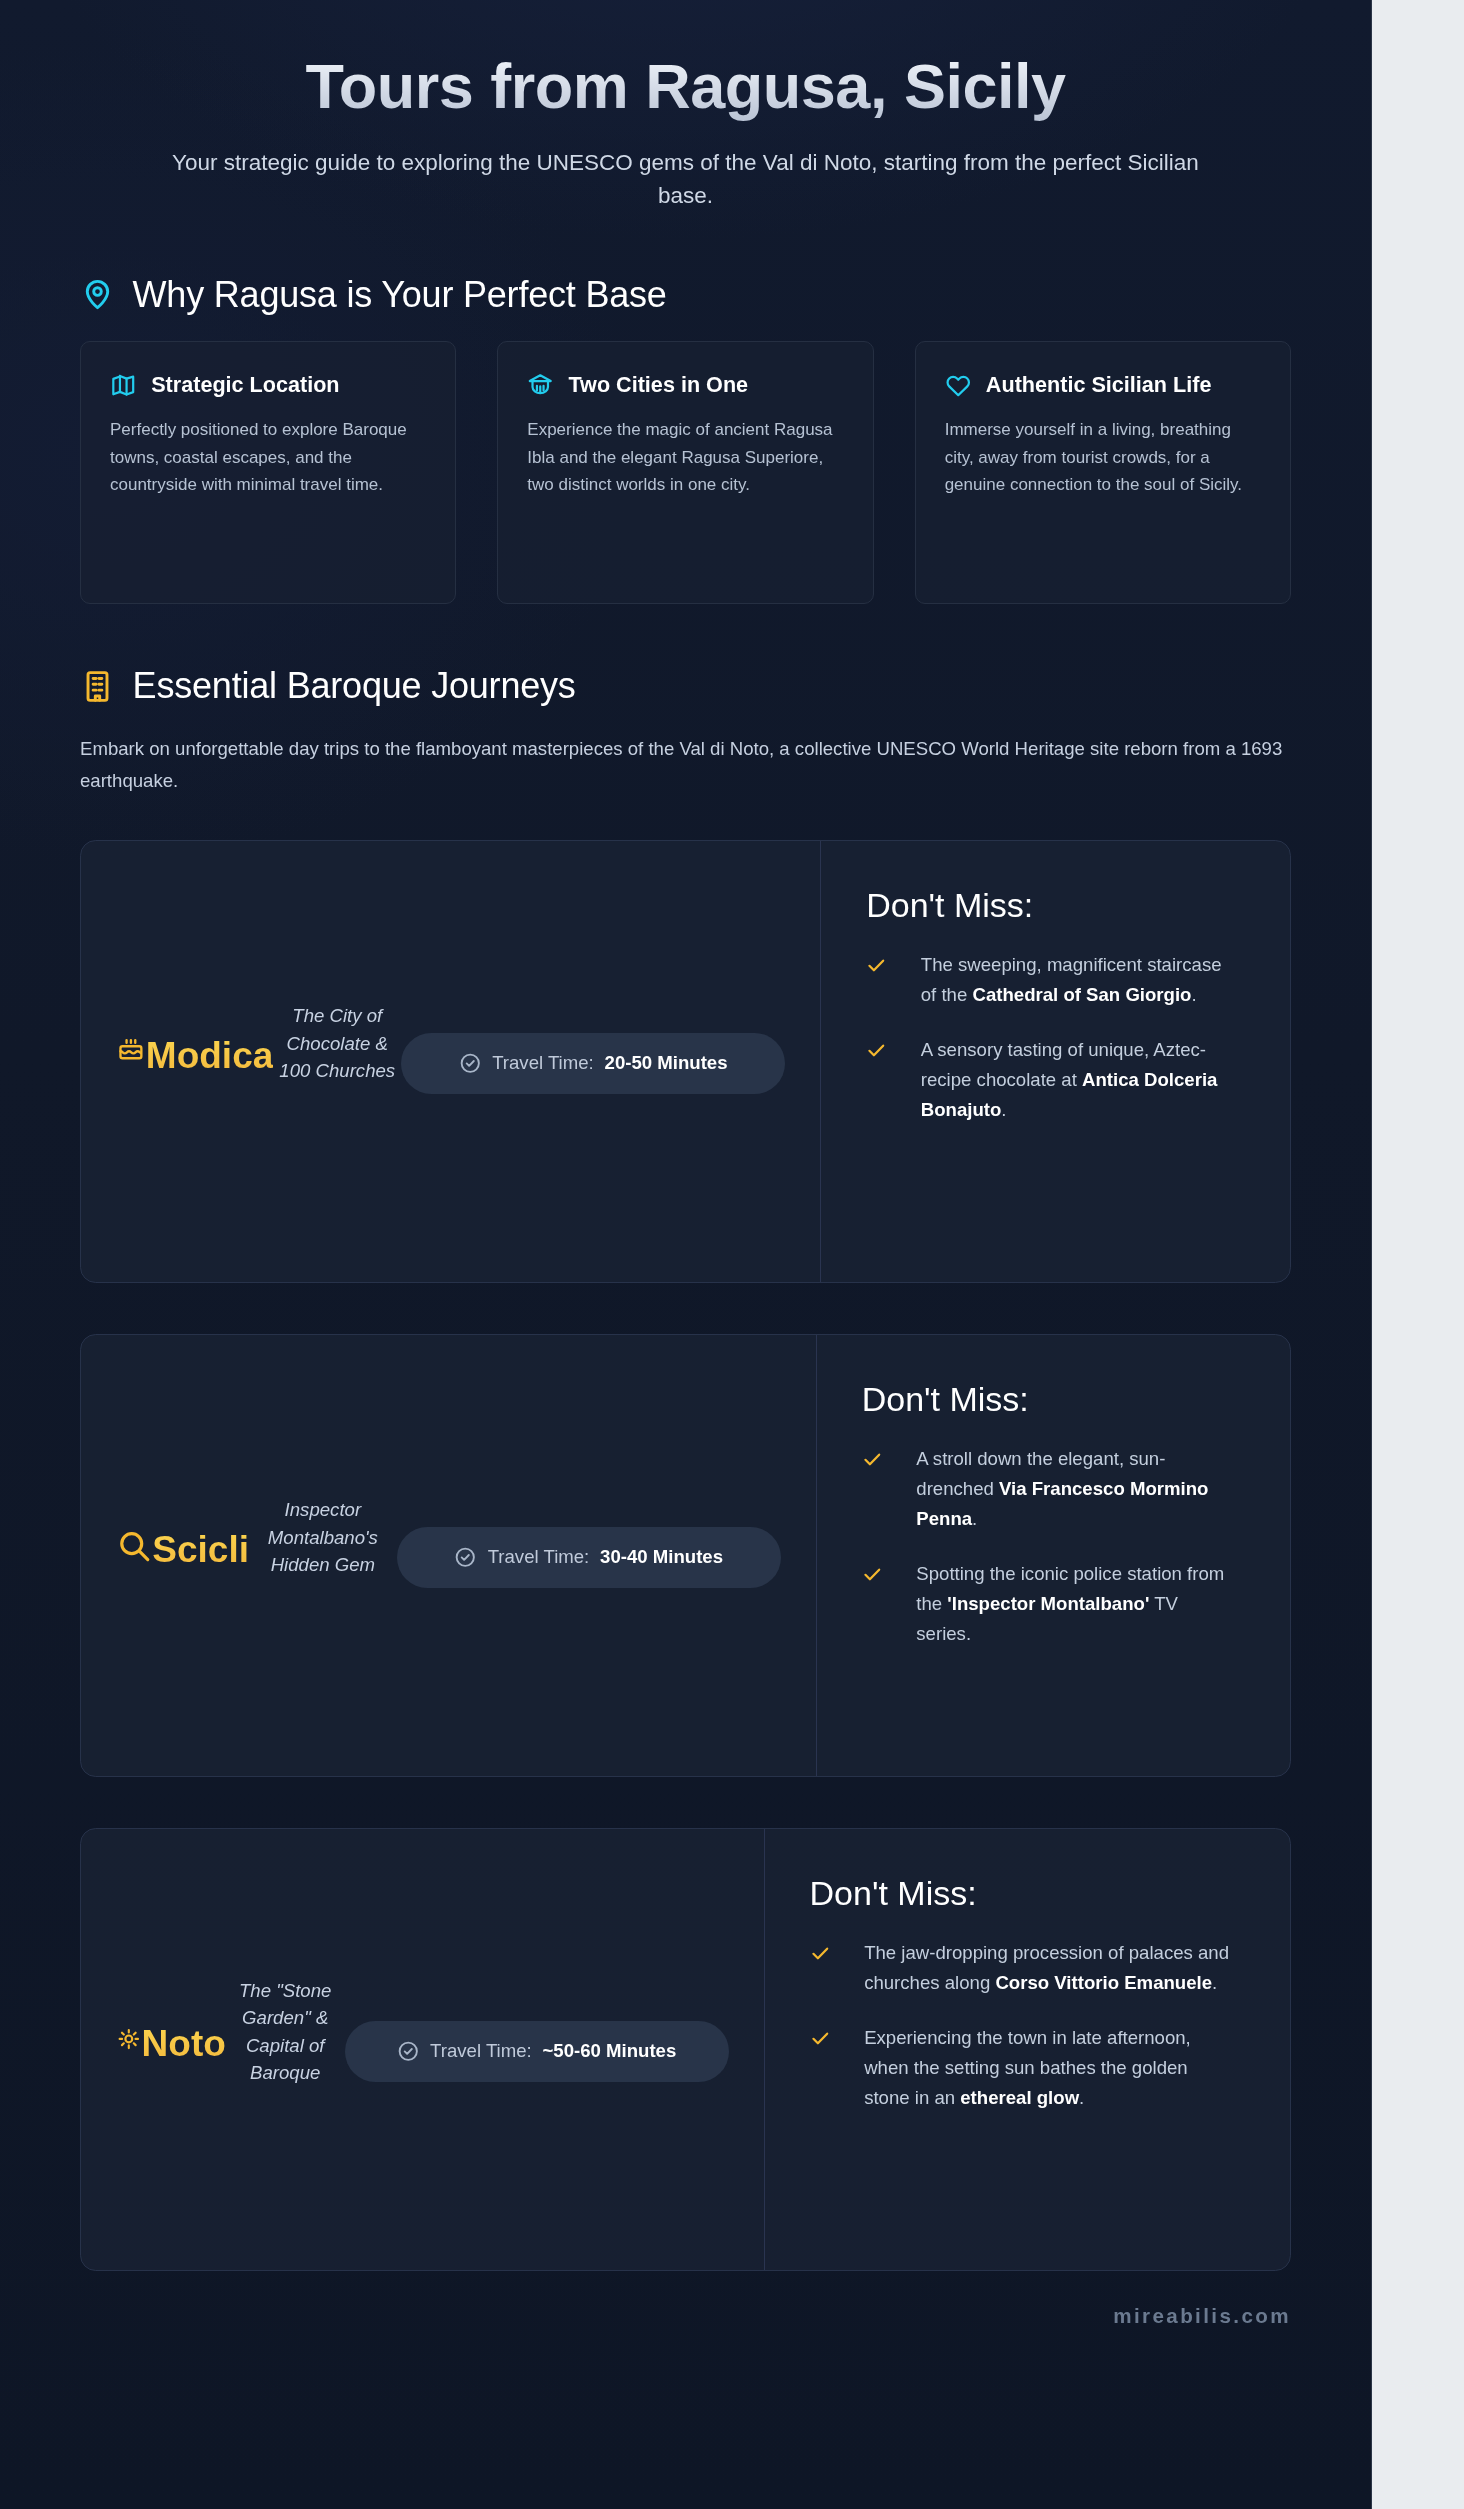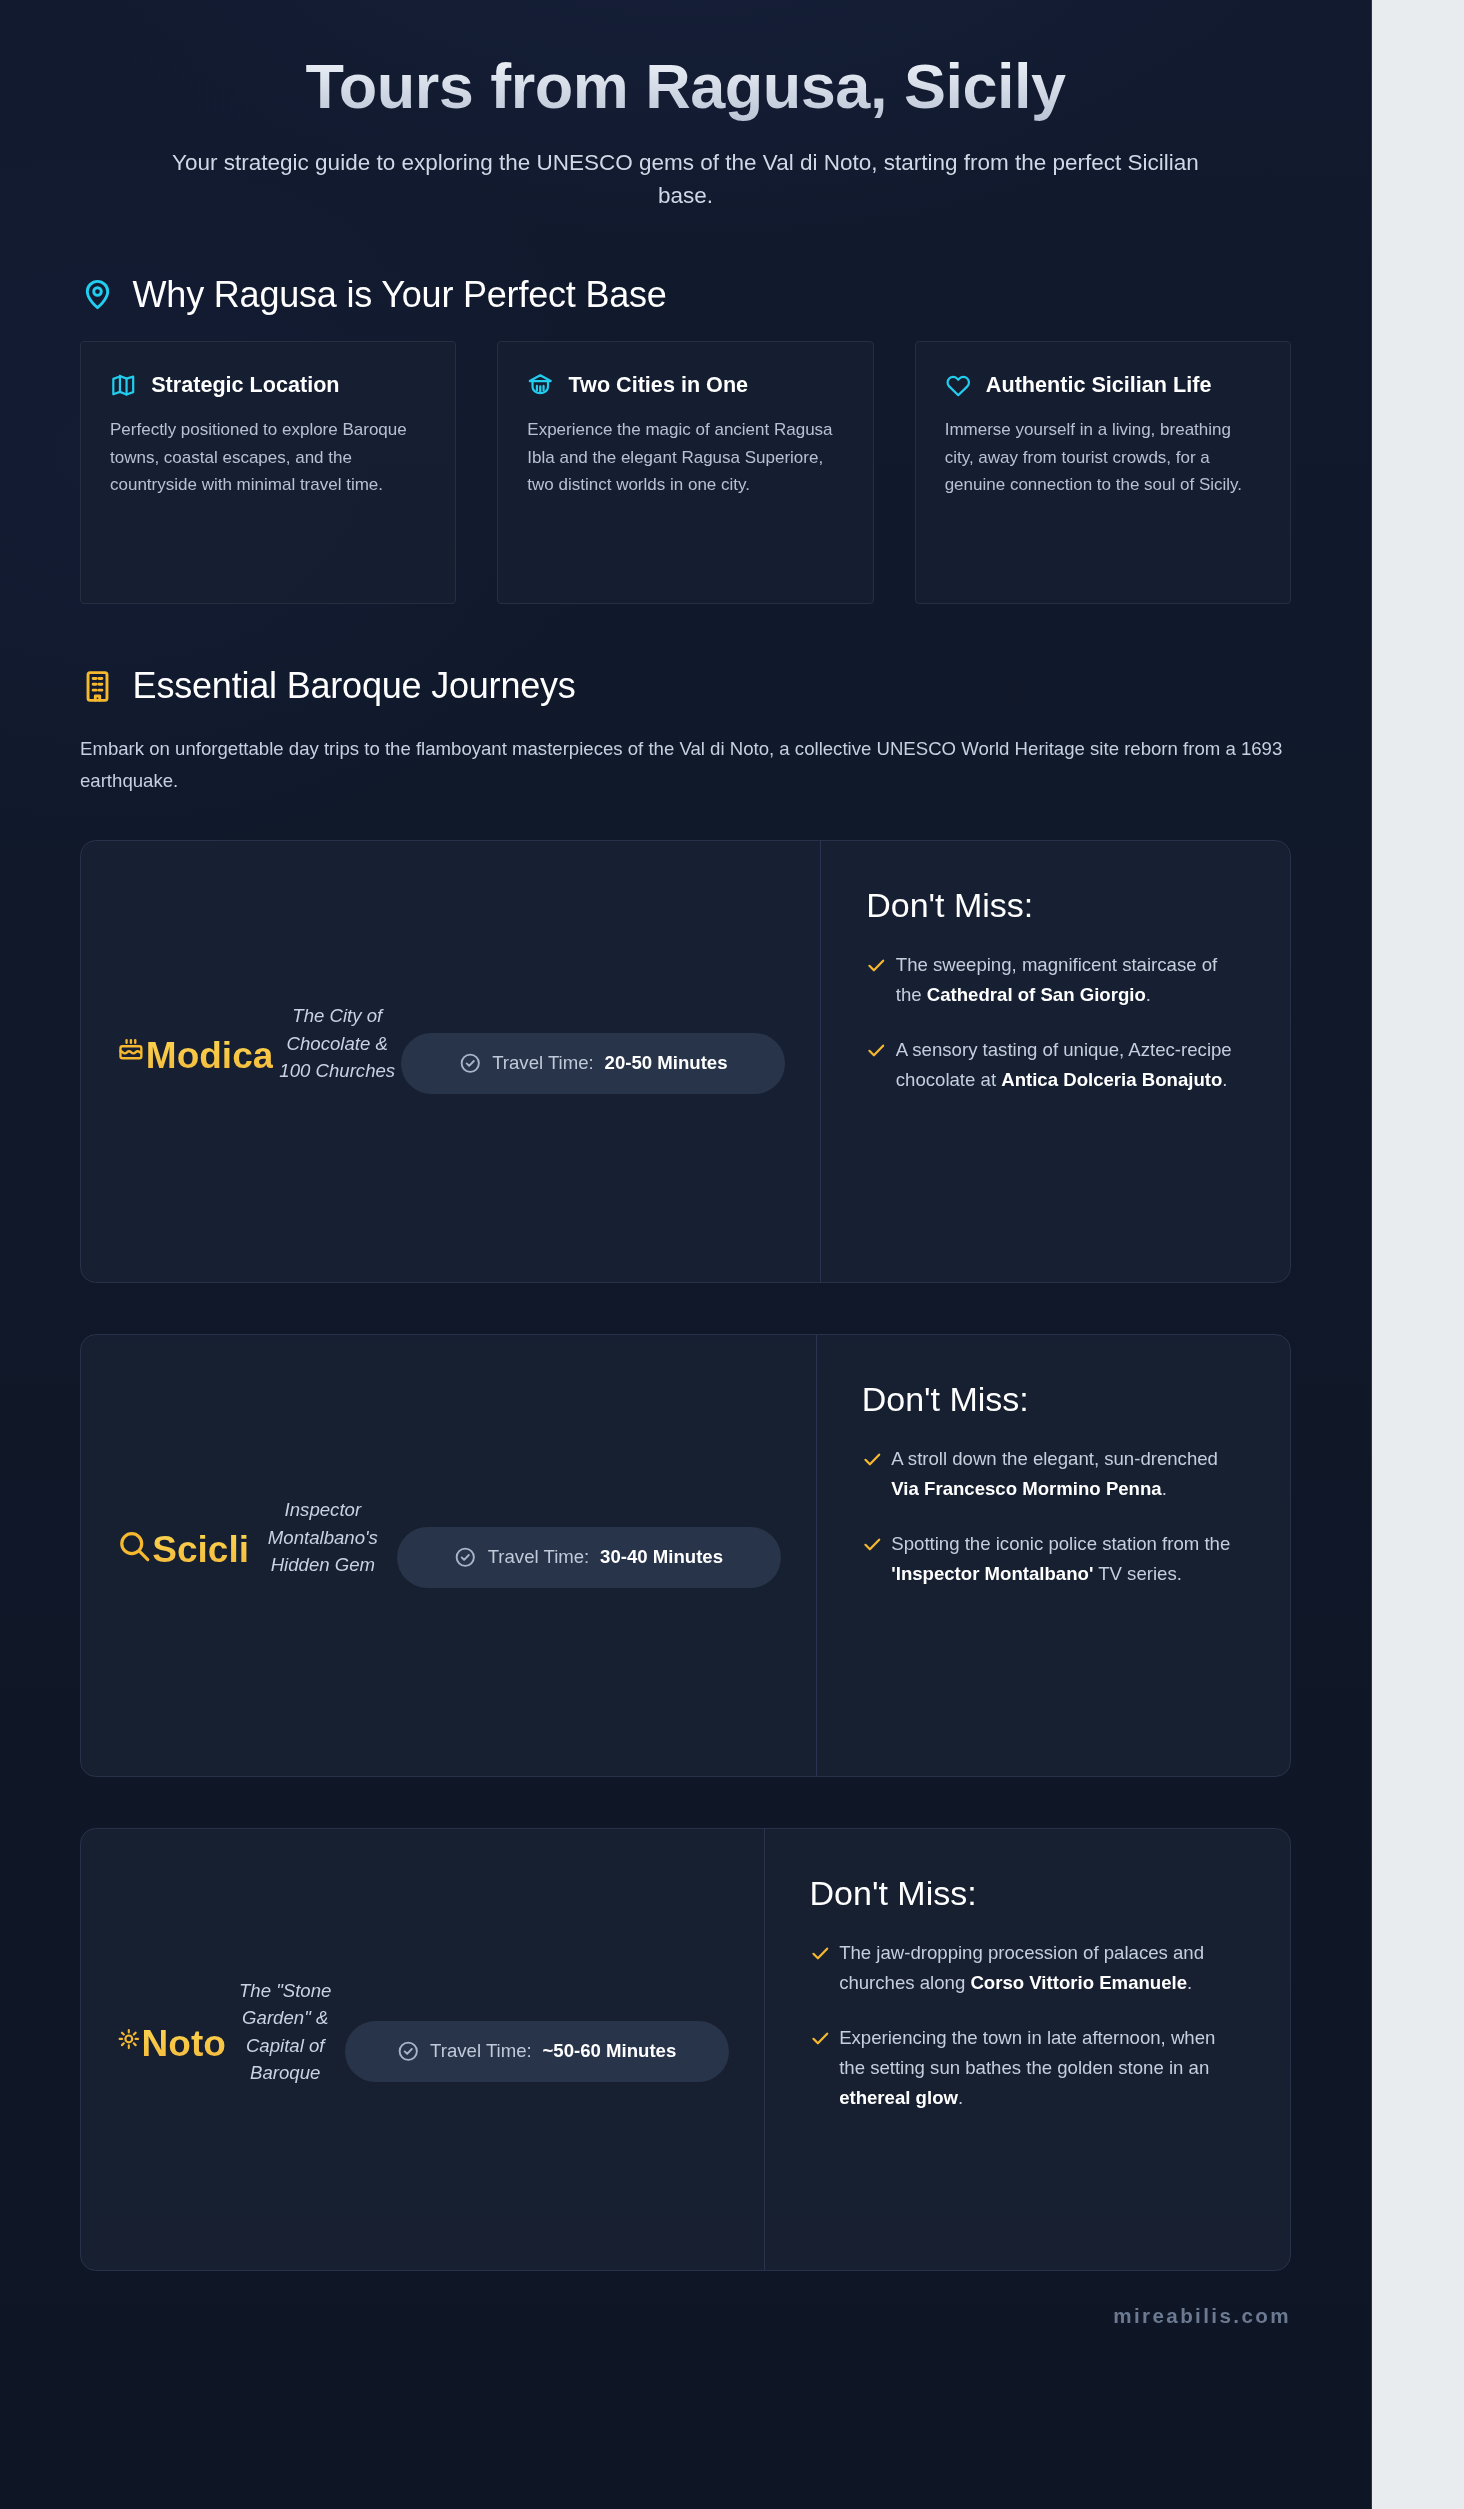--- a/index.html
+++ b/index.html
@@ -69,21 +69,21 @@
   .why-grid {
     display: grid;
     grid-template-columns: repeat(3, 1fr);
     gap: 41px;
     margin-top: 23.5px;
   }
   .why-card {
     background: #16203285;
     background: rgba(23, 32, 50, 0.72);
     border: 1px solid #252f42;
-    border-radius: 4px;
+    border-radius: 10px;
     padding: 29px 29px 33px;
     min-height: 263px;
   }
   .why-card-head {
     display: flex;
     align-items: center;
     gap: 14.7px;
     margin-bottom: 17.6px;
   }
   .why-card-head .mini-icon { width: 26.5px; height: 26.5px; flex: 0 0 26.5px; }
@@ -166,21 +166,21 @@
   .pill-val { font-size: 18.6px; color: #ffffff; font-weight: 700; }
 
   .j-right { flex: 1 1 auto; padding: 45px 55px 39px 45px; }
   .j-right h4 {
     font-size: 34px;
     font-weight: 400;
     color: #ffffff;
     margin-bottom: 25.5px;
   }
   .miss-list { list-style: none; display: flex; flex-direction: column; gap: 24.5px; }
-  .miss-item { display: flex; gap: 9px; align-items: flex-start; }
+  .miss-item { display: flex; gap: 34px; align-items: flex-start; }
   .check { width: 20.6px; height: 20.6px; flex: 0 0 20.6px; margin-top: 4.9px; }
   .miss-text { font-size: 18.6px; line-height: 1.62; color: #c4cfde; }
   .miss-text b { color: #ffffff; font-weight: 700; }
 
   
   .footer {
     padding: 33px 80px 39px;
     text-align: right;
   }
   .watermark {

